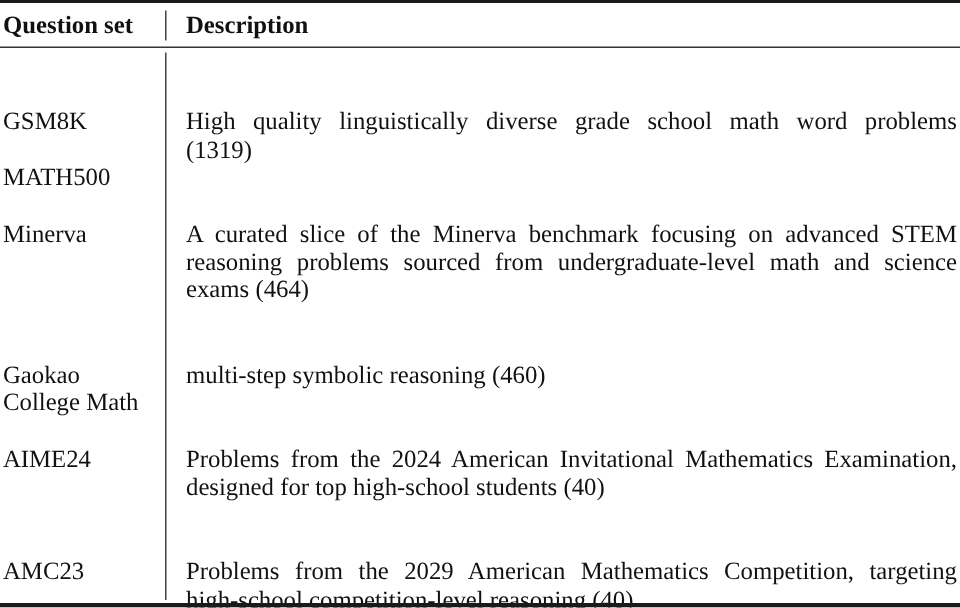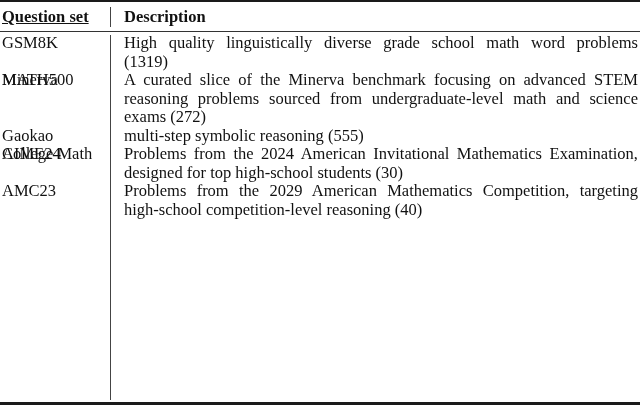--- a/index.html
+++ b/index.html
@@ -58,21 +58,21 @@
     .header-row {
       position: absolute;
       top: 5px;
       left: 0;
       width: 640px;
       height: 24px;
       font-weight: bold;
       font-size: 16.5px;
       line-height: 24px;
     }
-    .header-row .c1 { position: absolute; left: 2px; text-decoration: underline; }
+    .header-row .c1 { position: absolute; left: 2px; }
     .header-row .c2 { position: absolute; left: 124px; }
 
     .rows {
       position: absolute;
       top: 34px;
       left: 0;
       width: 565px;
     }
     .row {
       position: relative;
@@ -84,20 +84,21 @@
       position: absolute;
       left: 2px;
       top: 0;
       white-space: nowrap;
     }
     .row .desc {
       margin-left: 124px;
       width: 514px;
       text-align: justify;
       hyphens: manual;
+      margin-top: 38px;
     }
     .row .desc .line {
       display: block;
       text-align: justify;
       text-align-last: justify;
       white-space: nowrap;
       overflow: visible;
     }
     .row .desc .line.last {
       text-align-last: left;
@@ -134,41 +135,41 @@
 
     <div class="row">
       <span class="name">MATH500</span>
     </div>
 
     <div class="row">
       <span class="name">Minerva</span>
       <div class="desc">
         <span class="line">A curated slice of the Minerva benchmark focusing on advanced STEM</span>
         <span class="line">reasoning problems sourced from undergraduate-level math and science</span>
-        <span class="line last">exams (272)</span>
+        <span class="line last">exams (464)</span>
       </div>
     </div>
 
     <div class="row">
       <span class="name">Gaokao</span>
       <div class="desc">
-        <span class="line last">multi-step symbolic reasoning (555)</span>
+        <span class="line last">multi-step symbolic reasoning (460)</span>
       </div>
     </div>
 
 
     <div class="row">
       <span class="name">College Math</span>
     </div>
 
     <div class="row">
       <span class="name">AIME24</span>
       <div class="desc">
         <span class="line">Problems from the 2024 American Invitational Mathematics Examination,</span>
-        <span class="line last">designed for top high-school students (30)</span>
+        <span class="line last">designed for top high-school students (40)</span>
       </div>
     </div>
 
     <div class="row">
       <span class="name">AMC23</span>
       <div class="desc">
         <span class="line">Problems from the 2029 American Mathematics Competition, targeting</span>
         <span class="line last">high-school competition-level reasoning (40)</span>
       </div>
     </div>

